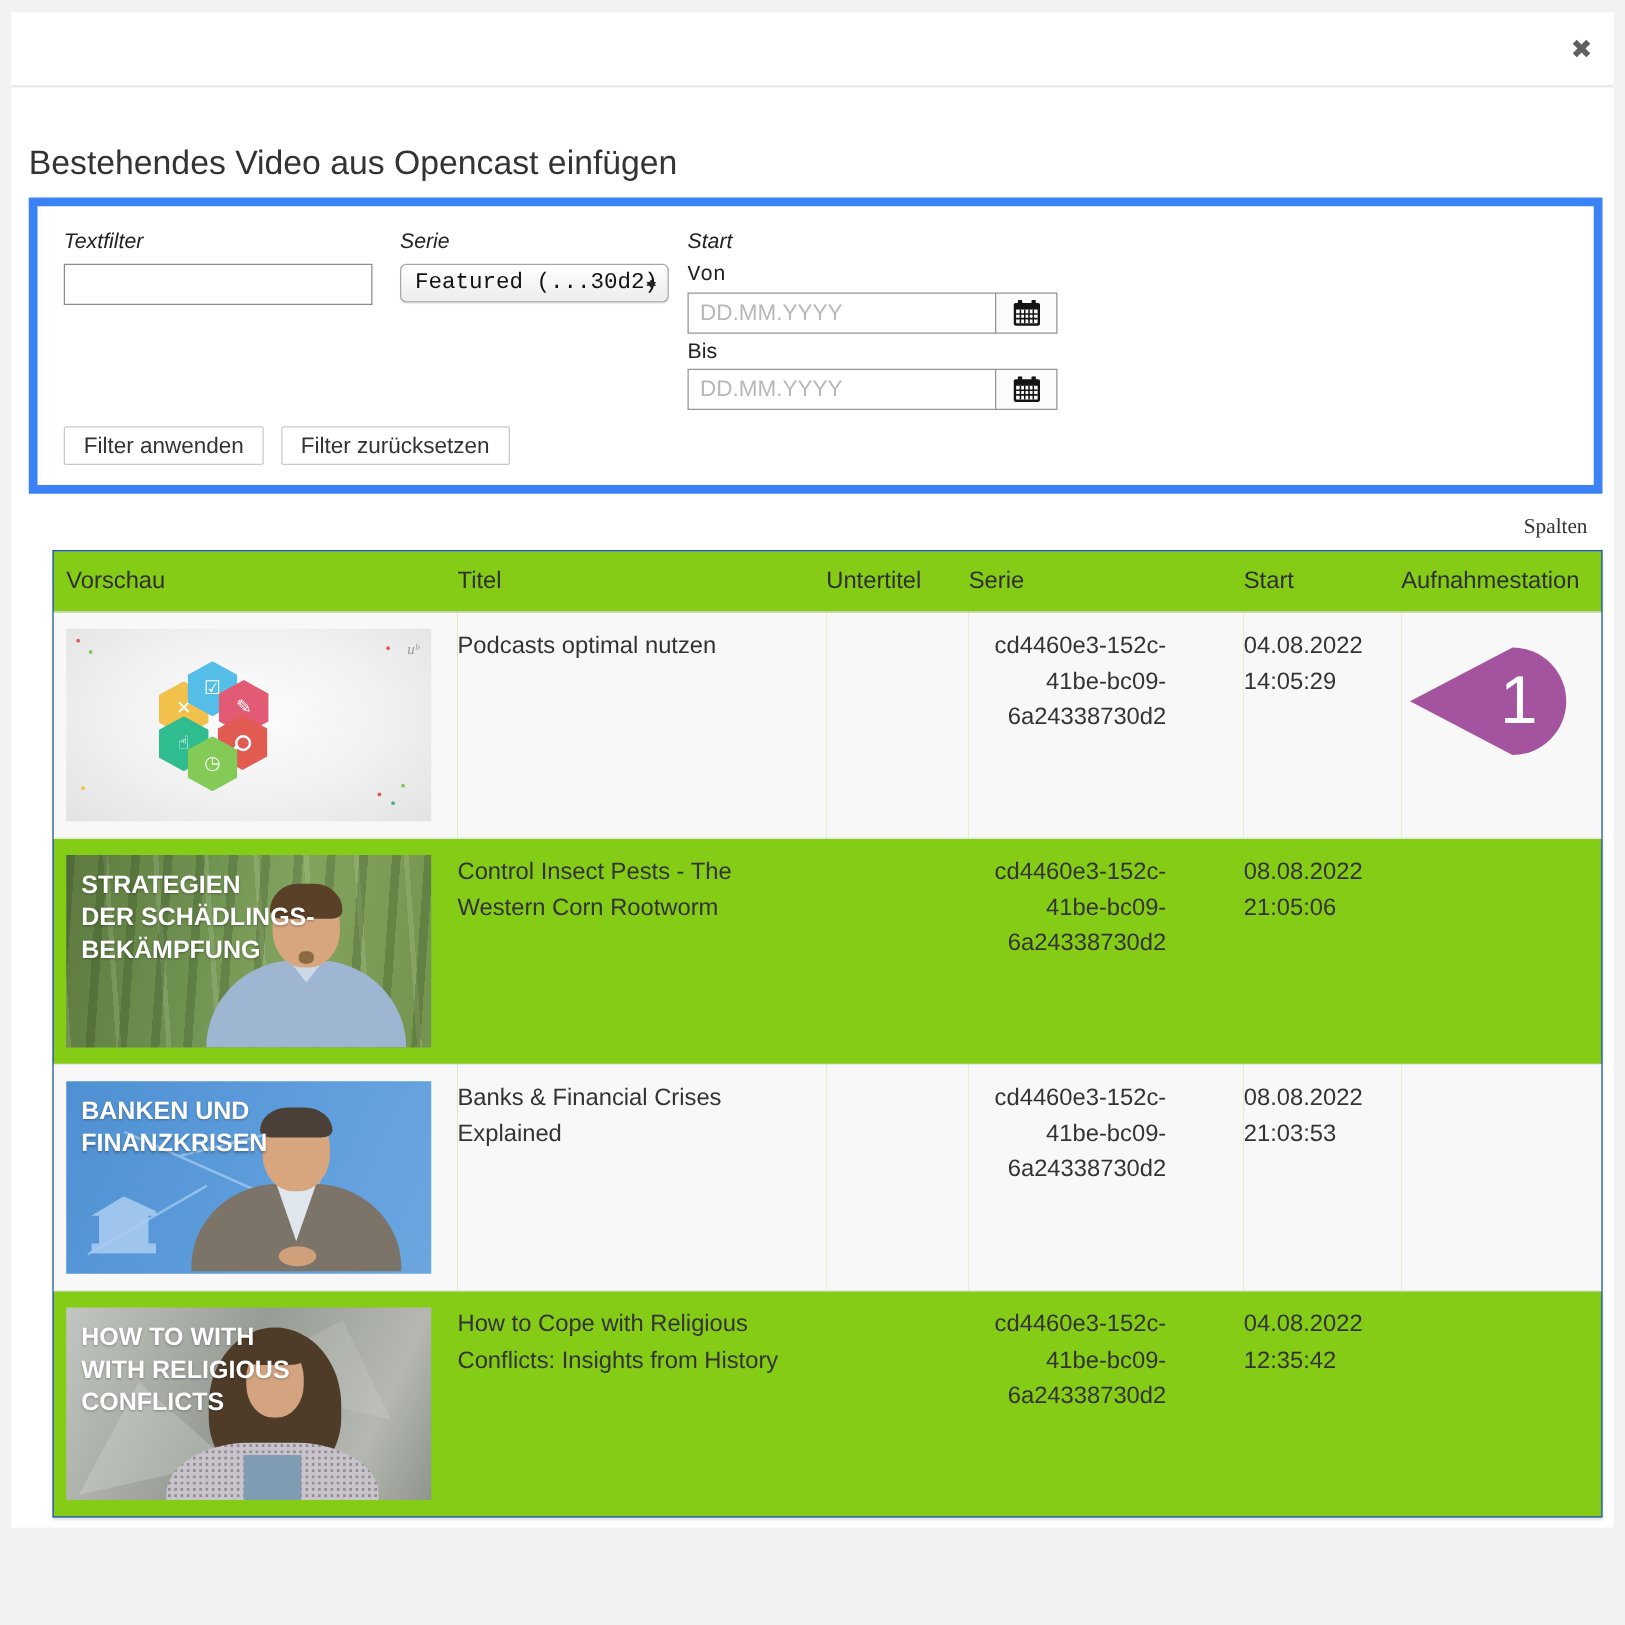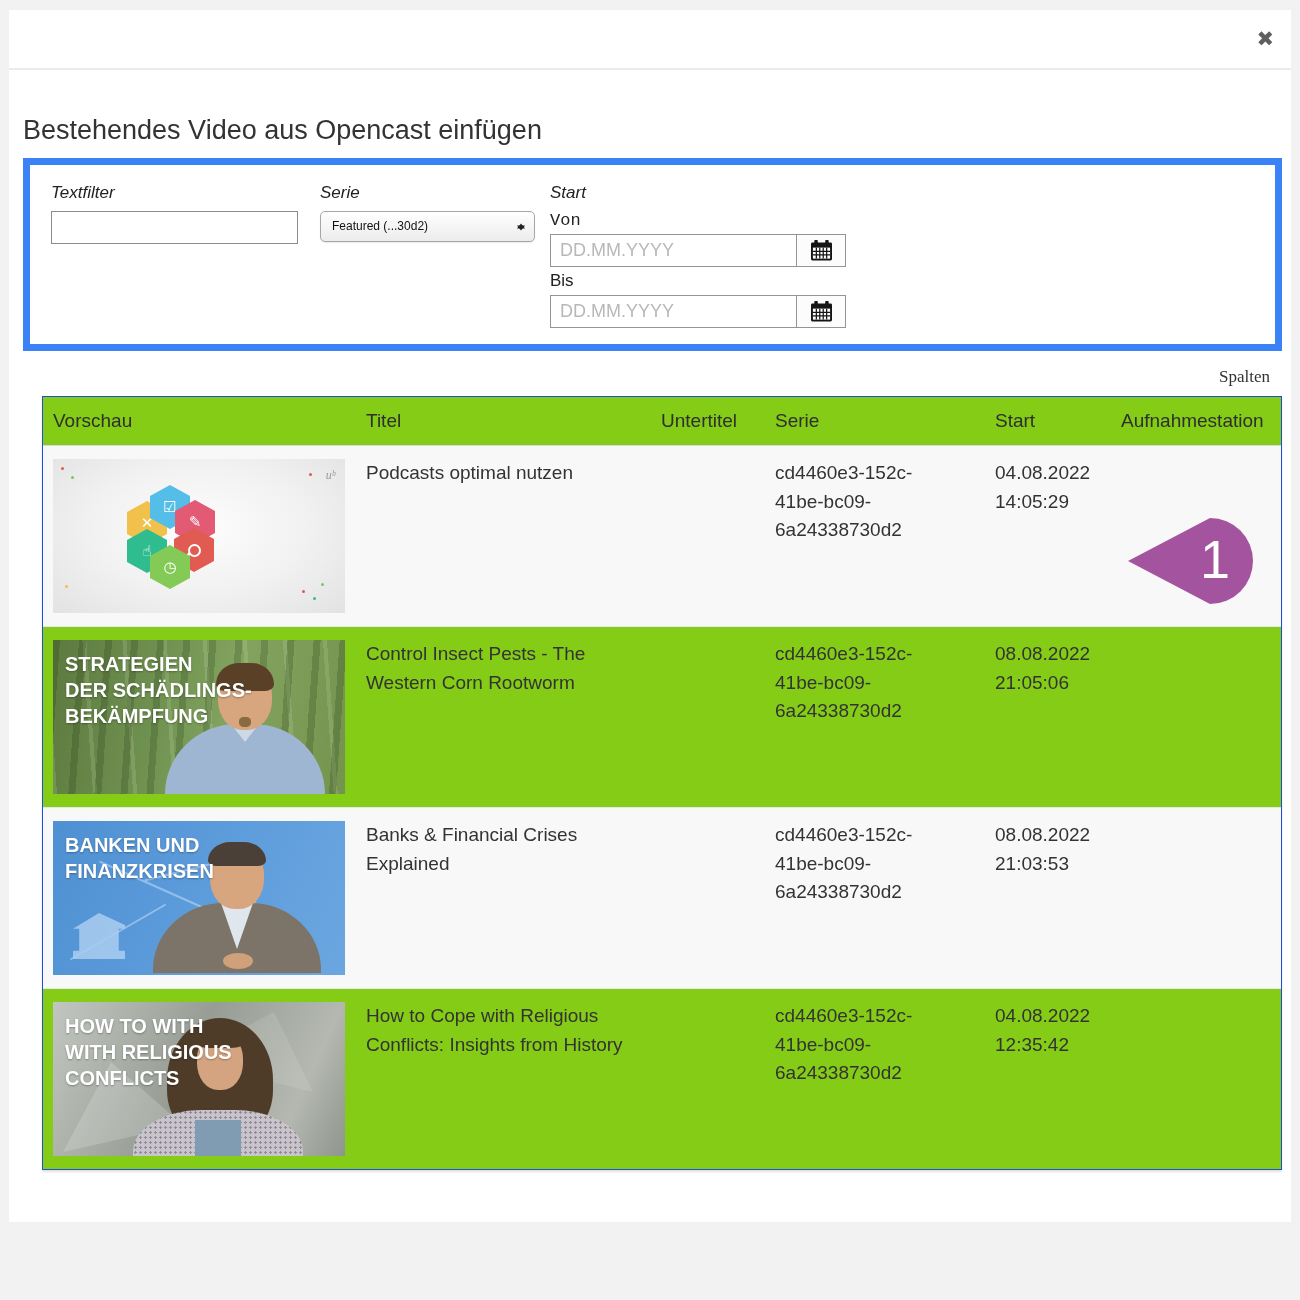--- a/index.html
+++ b/index.html
@@ -29,23 +29,23 @@
   .f-row { display:flex; }
   .f-col1 { width:247px; margin-right:22px; }
   .f-col2 { width:215px; margin-right:15px; }
   .f-col3 { width:300px; }
   label.it { font-style:italic; font-size:17px; color:#222; display:block; margin:2px 0 8px 0; }
   .text-input { width:247px; height:33px; border:1px solid #8b8b8b; font-size:18px; padding:0 8px; background:#fff; font-family:inherit; }
   .select-box {
     margin-top:2px; position:relative; width:215px; height:31px;
     border:1px solid #a6a6a6; border-radius:5px;
     background:linear-gradient(#ffffff,#ececec);
-    font-size:12px; color:#111; line-height:29px; padding:0 26px 0 11px;
+    font-size:18px; color:#111; line-height:29px; padding:0 26px 0 11px;
     box-shadow:0 1px 1px rgba(0,0,0,.08); cursor:default;
-    white-space:nowrap; overflow:hidden;
+    white-space:nowrap; overflow:hidden;font-family:Liberation Mono, monospace;
   }
   .sel-arrows { position:absolute; right:8px; top:50%; transform:translateY(-50%); width:9px; height:15px; }
   .sel-arrows::before { content:""; position:absolute; top:0; left:0; border:4.5px solid transparent; border-bottom:5.5px solid #222; }
   .sel-arrows::after  { content:""; position:absolute; bottom:0; left:0; border:4.5px solid transparent; border-top:5.5px solid #222; }
   .sub-label { font-size:17px; color:#222; margin:4px 0 4px 0; }
   .f-col3 .sub-label:first-of-type { margin-top:6px;font-family:Liberation Mono, monospace; }
   .date-row { display:flex; }
   .date-input { width:247px; height:33px; border:1px solid #949494; font-size:18px; padding:0 9px; color:#333; font-family:inherit; }
   .date-input::placeholder { color:#b8b8b8; }
   .cal-btn {
@@ -66,21 +66,21 @@
   .table-wrap { border:1px solid #1d4ed8; box-shadow:0 2px 2px rgba(0,0,0,.12); background:#84cc16;margin-left:19px; }
   table.video-table { width:100%; border-collapse:collapse; table-layout:fixed; }
   thead tr { border-bottom:1px solid #d8d8d8; }
   th { font-weight:400; font-size:19px; color:#2f2f2f; text-align:left; padding:13px 8px 13px 0; }
   th.c-thumb { padding-left:10px; }
   tbody tr { border-top:1px solid #e6e6e6; }
   tbody tr.zebra { background:#f8f8f8; }
   td { vertical-align:top; font-size:19px; color:#333; line-height:1.5; padding:13px 8px 13px 0; }
   td.c-thumb { padding-left:10px; }
   td.c-title { padding-right:15px; }
-  td.c-serie { padding-right:62px; }
+  td.c-serie { padding-right:62px;text-align:right; }
   td.c-start { padding-right:16px; }
 
   
   .thumb { width:292px; height:154px; position:relative; overflow:hidden; background:#ddd; }
   .thumb-label {
     position:absolute; top:11px; left:12px; z-index:5; color:#fff; font-weight:700;
     font-size:20px; line-height:26px; text-shadow:0 1px 2px rgba(0,0,0,.3);
   }
   
   .thumb-podcast { background:radial-gradient(ellipse 75% 85% at 50% 45%, #fdfdfd 0%, #f1f1f1 50%, #e0e0e0 100%); }
@@ -199,20 +199,24 @@
                 <rect x="1" y="2.5" width="22" height="19" rx="1.5" fill="#141414"></rect>
                 <rect x="4.5" y="0" width="3.6" height="5" rx="0.8" fill="#141414"></rect>
                 <rect x="15.9" y="0" width="3.6" height="5" rx="0.8" fill="#141414"></rect>
                 <rect x="3" y="8" width="18" height="11.5" fill="#fff"></rect>
                 <path stroke="#141414" stroke-width="1.3" d="M6.6 8v11.5 M10.2 8v11.5 M13.8 8v11.5 M17.4 8v11.5 M3 11.8h18 M3 15.6h18"></path>
               </svg>
             </button>
           </div>
         </div>
       </div>
+      <div class="btn-row">
+        <button class="btn">Filter anwenden</button>
+        <button class="btn">Filter zurücksetzen</button>
+      </div>
     </div>
 
     <div class="spalten">
       <span>Spalten</span>
     </div>
 
     <div class="table-wrap">
       <table class="video-table">
         <colgroup>
           <col style="width:323px">

